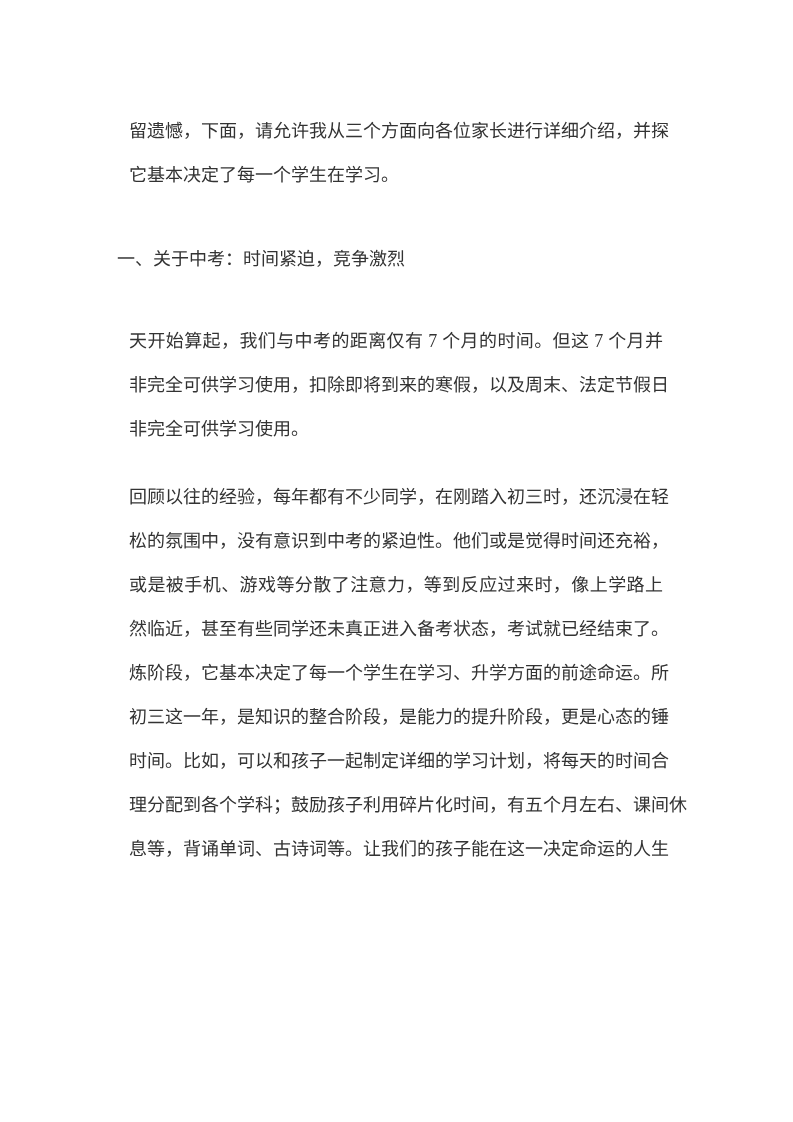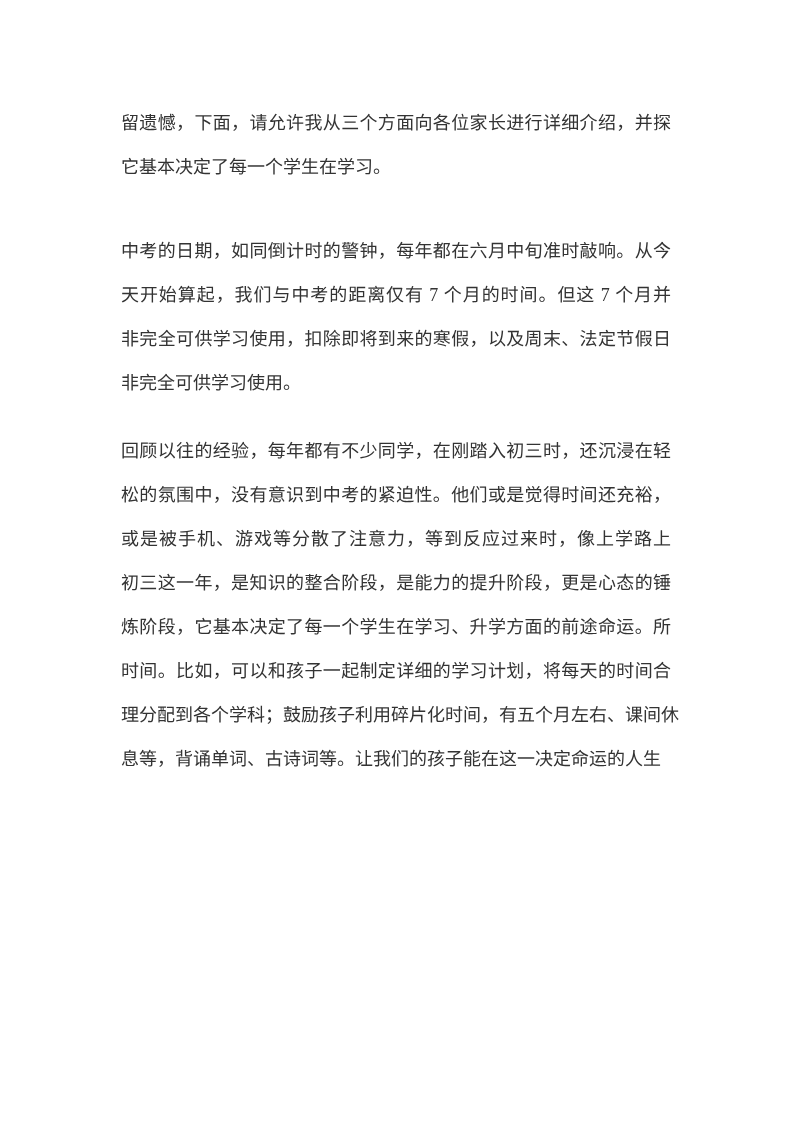--- a/index.html
+++ b/index.html
@@ -18,21 +18,21 @@
     width: 793px;
     height: 1122px;
     background: #ffffff;
     box-sizing: border-box;
     padding: 97px 118px 0 117px;
     color: #333333;
     font-size: 18px;
     line-height: 44px;
   }
   .para {
-    margin: 4px;
+    margin: 12px;
     padding: 0;
   }
   .para .tline {
     text-align: justify;
     text-align-last: justify;
     white-space: nowrap;
   }
   .para .tline:last-child {
     text-align-last: left;
   }
@@ -44,32 +44,33 @@
 </head>
 <body>
 
 <div class="page">
 
   <div class="para para-intro">
       <div class="tline">留遗憾，下面，请允许我从三个方面向各位家长进行详细介绍，并探</div>
       <div class="tline">它基本决定了每一个学生在学习。</div>
     </div>
 
+  <div class="heading">一、关于中考：时间紧迫，竞争激烈</div>
 
   <div class="para para-body-1">
-      <div class="tline">中考的日期，如同倒计时的警钟，每年都在六月中旬准时敲响。从今</div>
       <div class="tline">天开始算起，我们与中考的距离仅有 7 个月的时间。但这 7 个月并</div>
       <div class="tline">非完全可供学习使用，扣除即将到来的寒假，以及周末、法定节假日</div>
       <div class="tline">非完全可供学习使用。</div>
     </div>
 
   <div class="para para-body-2">
       <div class="tline">回顾以往的经验，每年都有不少同学，在刚踏入初三时，还沉浸在轻</div>
       <div class="tline">松的氛围中，没有意识到中考的紧迫性。他们或是觉得时间还充裕，</div>
       <div class="tline">或是被手机、游戏等分散了注意力，等到反应过来时，像上学路上</div>
+      <div class="tline">然临近，甚至有些同学还未真正进入备考状态，考试就已经结束了。</div>
+      <div class="tline">炼阶段，它基本决定了每一个学生在学习、升学方面的前途命运。所</div>
       <div class="tline">初三这一年，是知识的整合阶段，是能力的提升阶段，更是心态的锤</div>
-      <div class="tline">炼阶段，它基本决定了每一个学生在学习、升学方面的前途命运。所</div>
       <div class="tline">时间。比如，可以和孩子一起制定详细的学习计划，将每天的时间合</div>
       <div class="tline">理分配到各个学科；鼓励孩子利用碎片化时间，有五个月左右、课间休</div>
       <div class="tline">息等，背诵单词、古诗词等。让我们的孩子能在这一决定命运的人生</div>
     </div>
 
 </div>
 
 </body></html>

